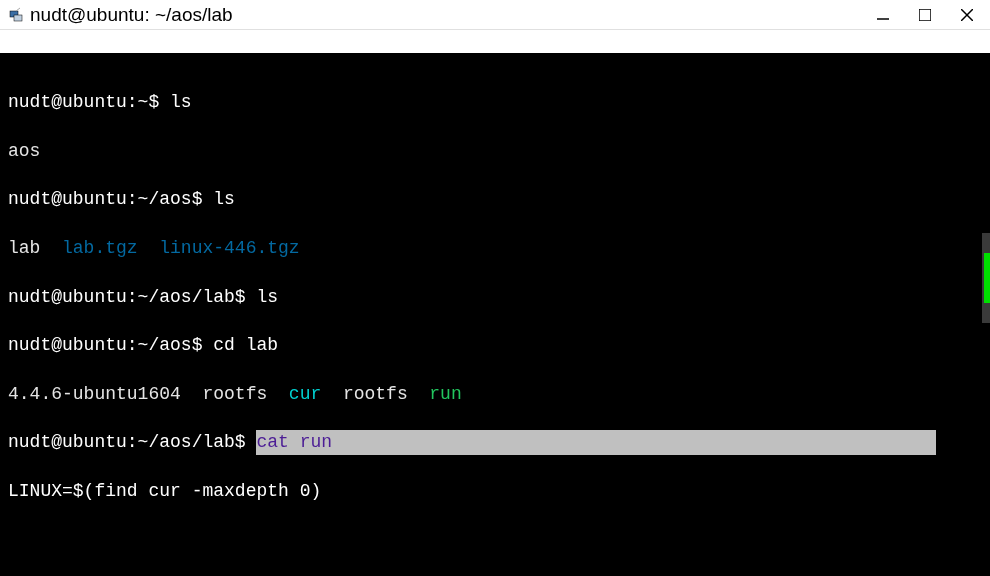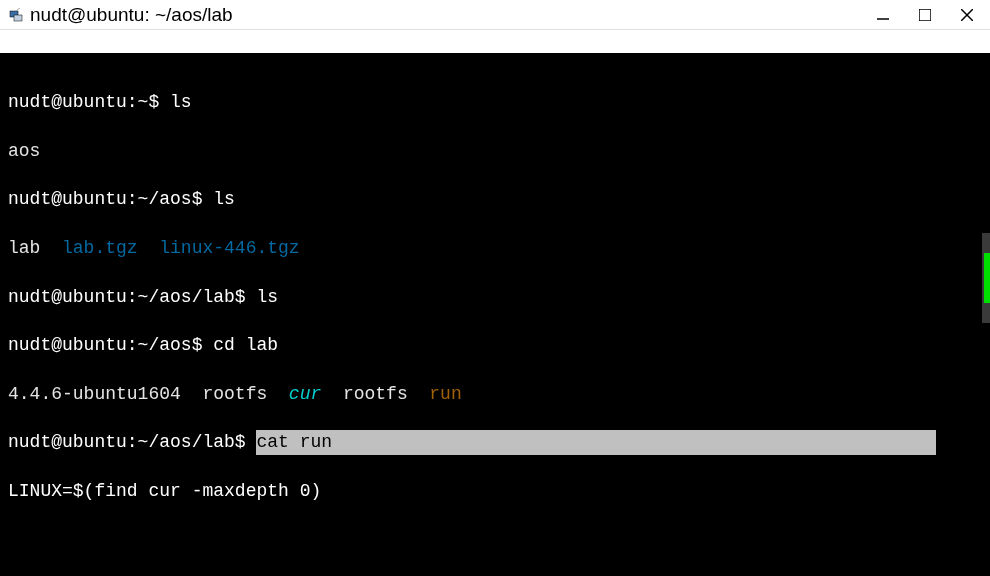--- a/index.html
+++ b/index.html
@@ -60,25 +60,25 @@
       position: relative;
       white-space: pre;
       overflow: hidden;
       margin-top: 23px;
     }
     .line {
       display: block;
     }
     .blue { color: #e5e5e5; }
     .purple { color: #0369a1; }
-    .cyan { color: #00cfcf; font-style: italic; }
-    .green { color: #a16207; }
+    .cyan { color: #00cfcf; }
+    .green { color: #22c55e; }
     .highlight {
       background: #c0c0c0;
-      color: #000000;
+      color: #4c1d95;
       display: inline-block;
     }
     .scrollbar {
       position: absolute;
       right: 0;
       top: 200px;
       width: 6px;
       height: 50px;
       background: #00e000;
     }

